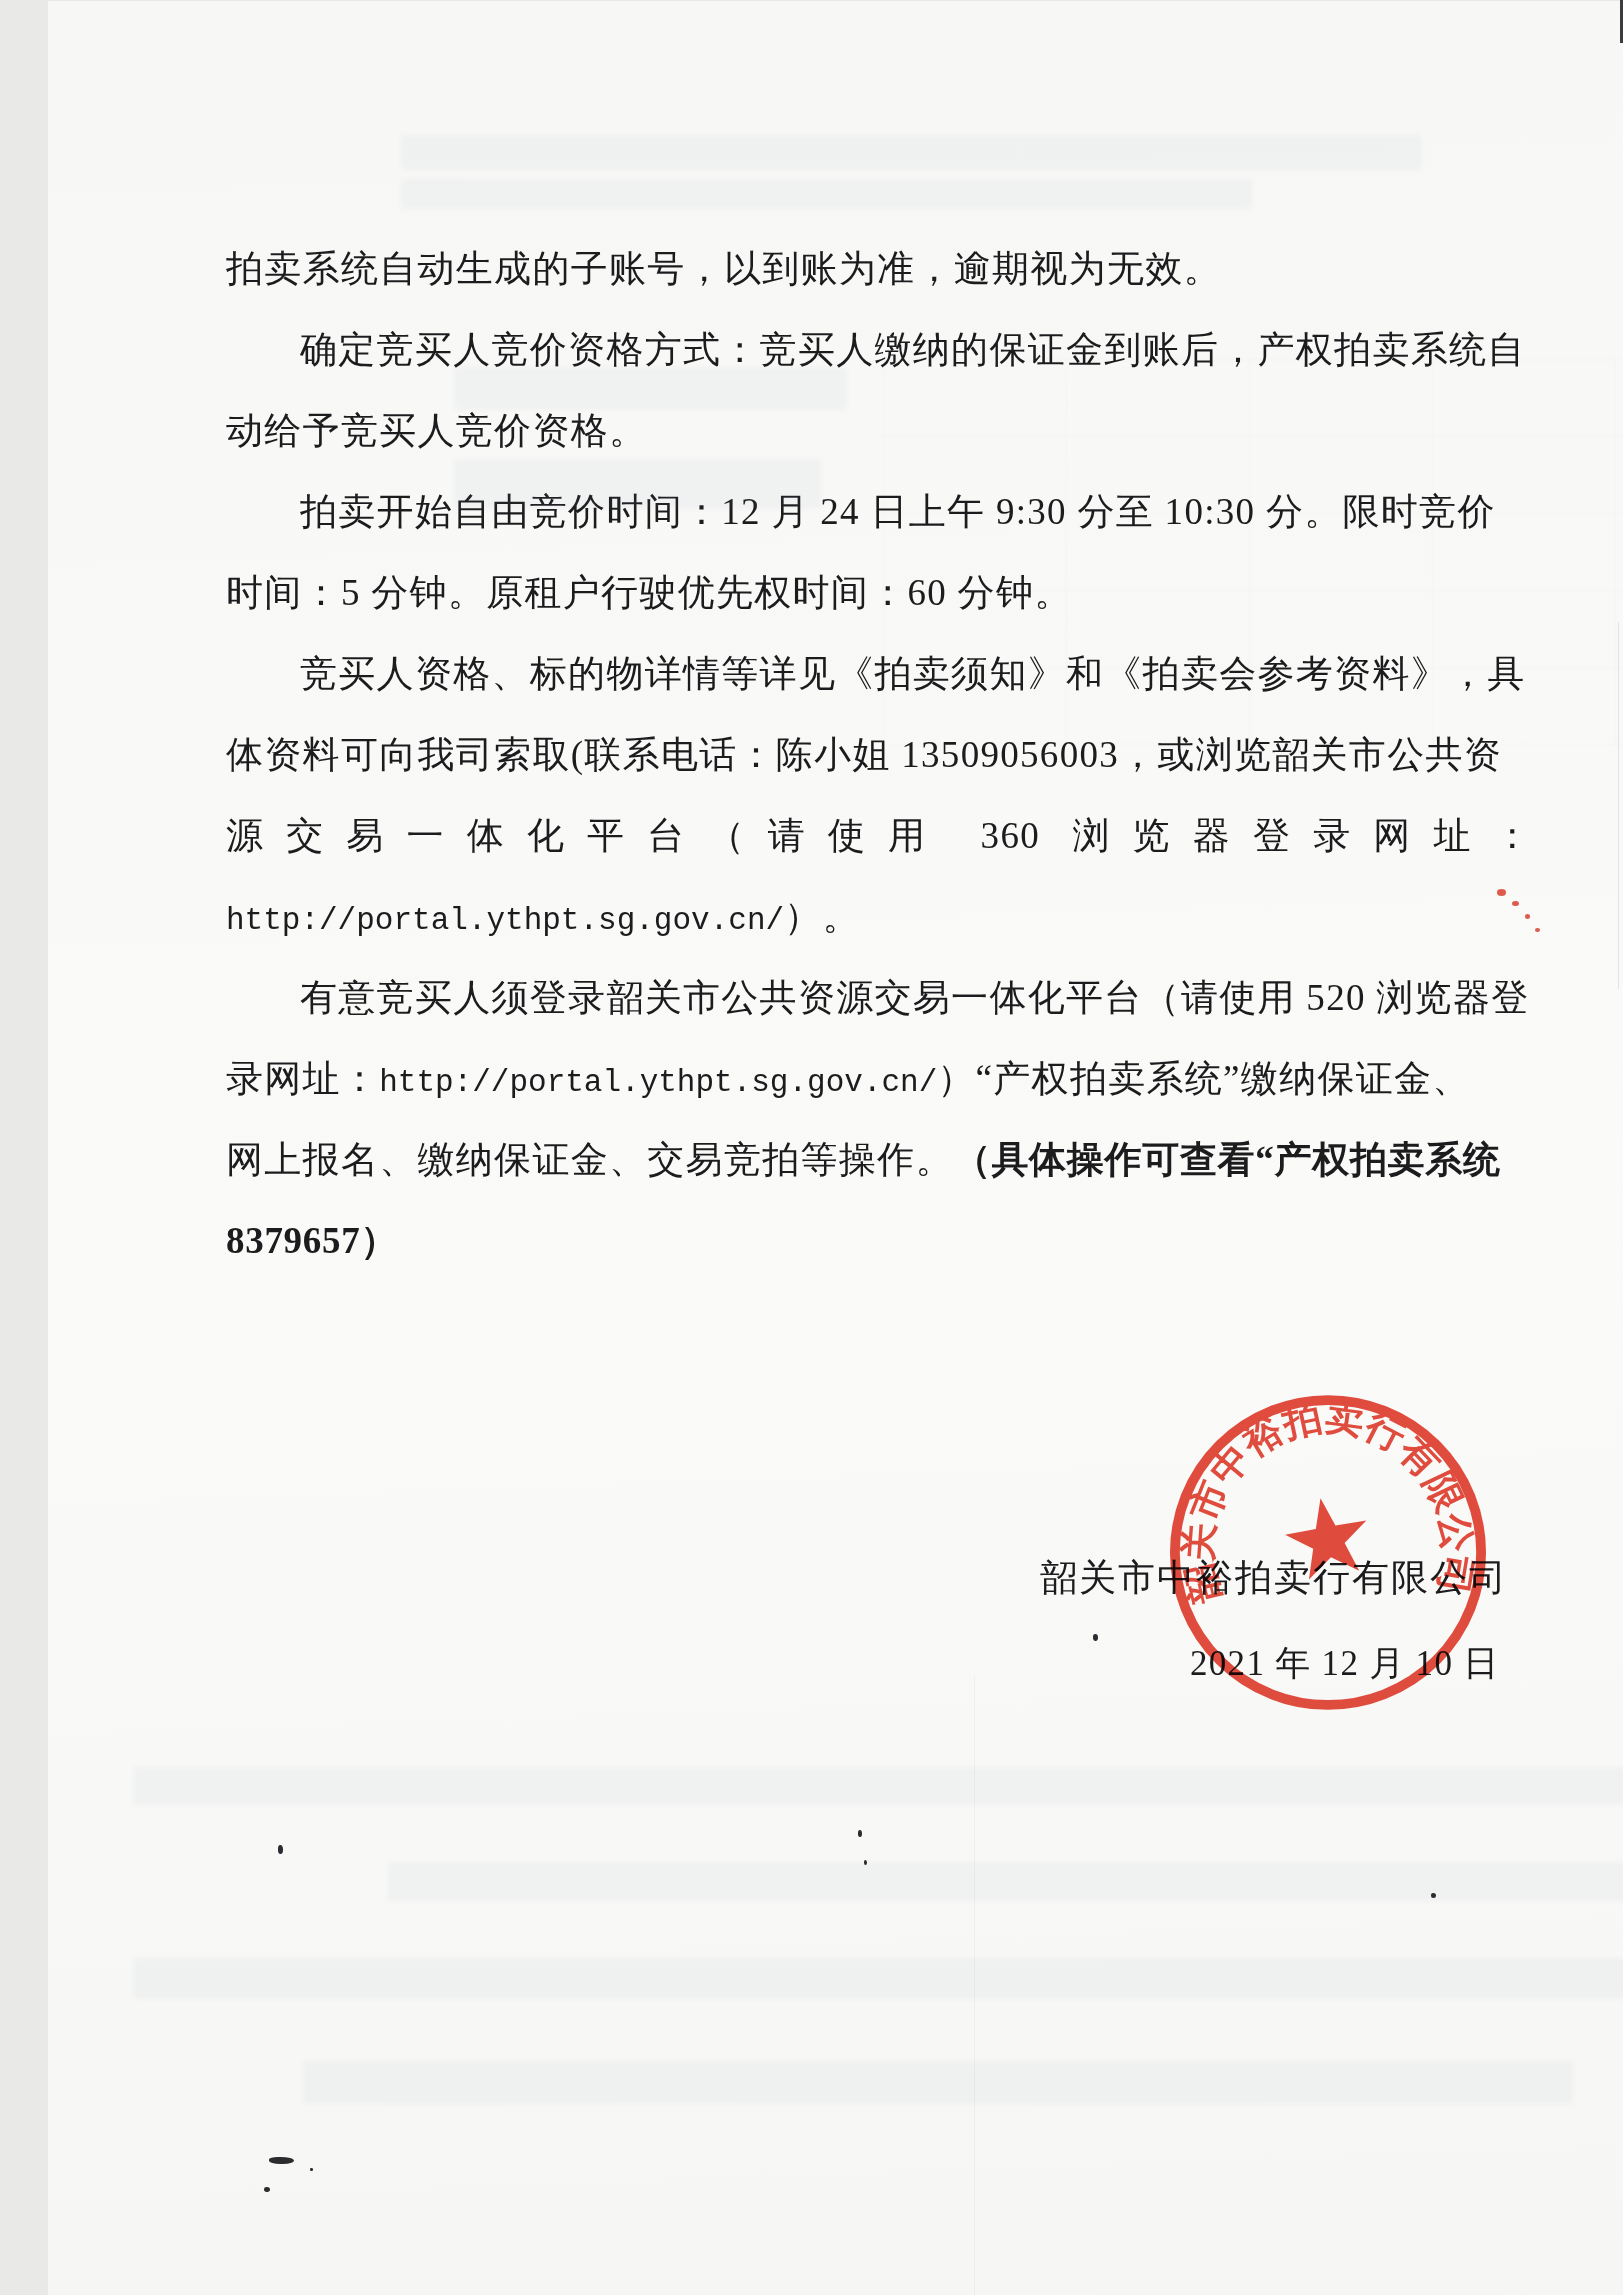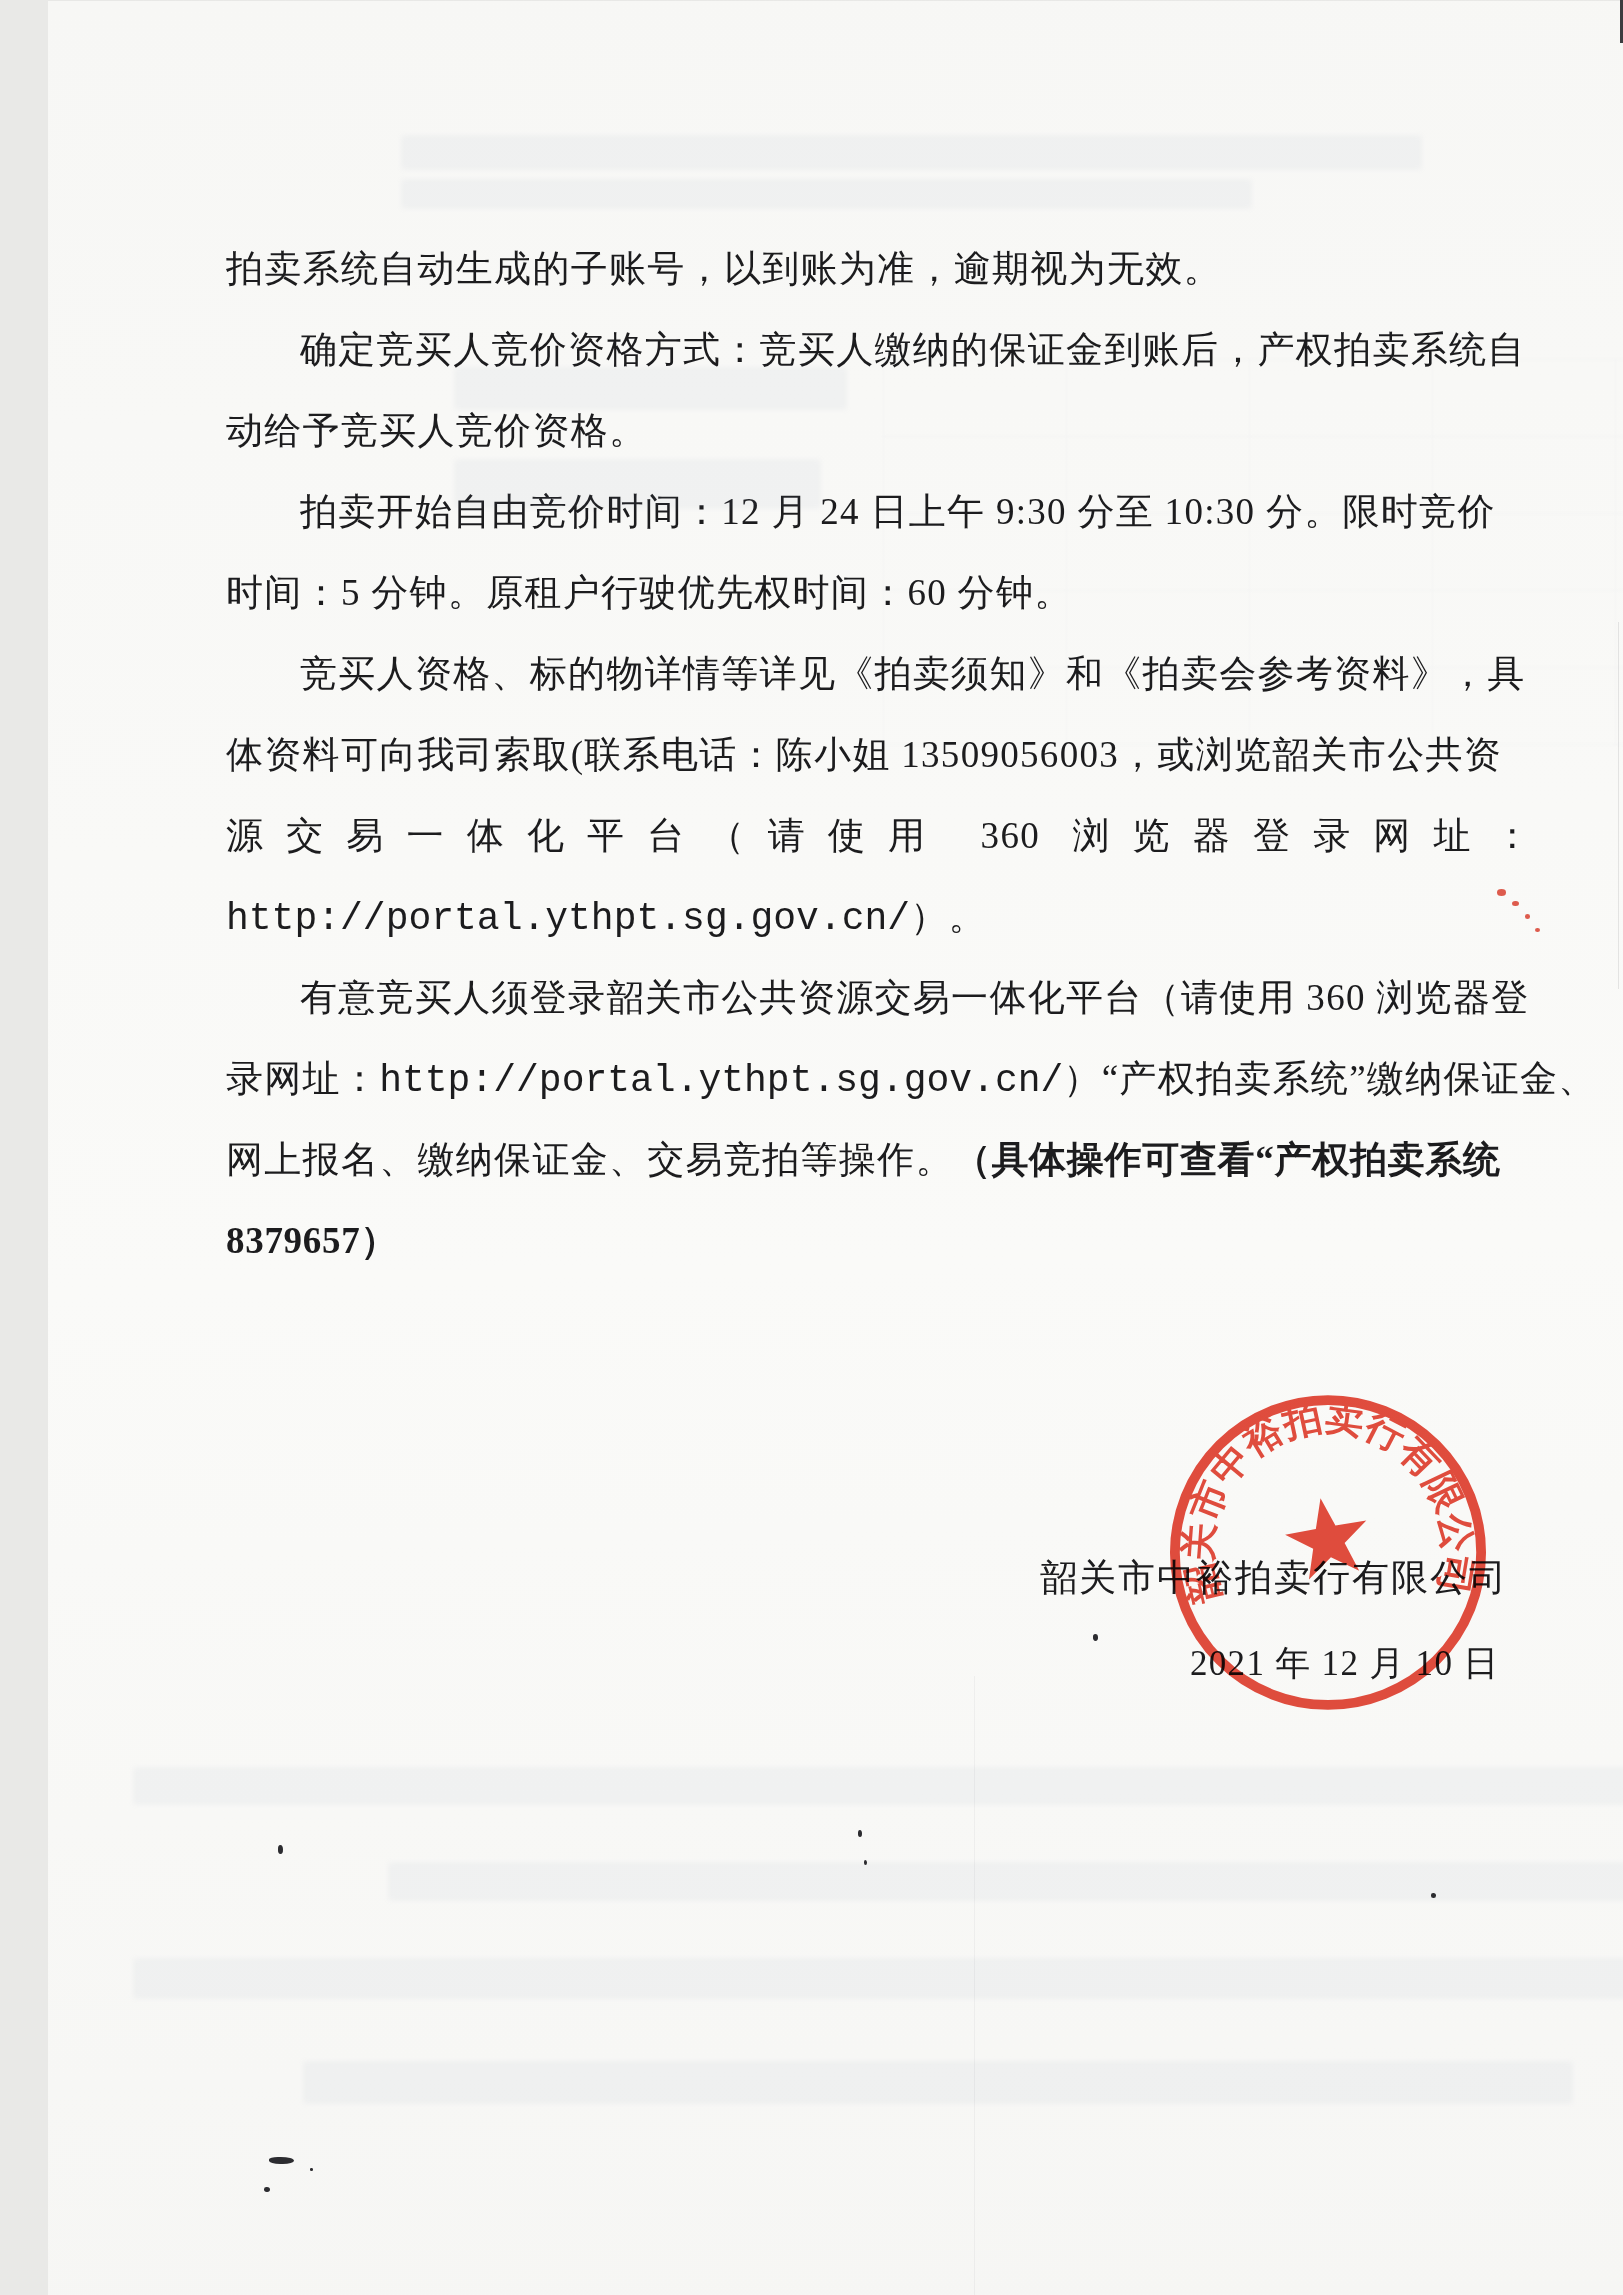--- a/index.html
+++ b/index.html
@@ -20,21 +20,21 @@
   .line{height:81px;white-space:nowrap;}
   .line.indent{text-indent:2em;}
   .line.justify{
     white-space:normal;
     text-align:justify;text-align-last:justify;
     -moz-text-align-last:justify;
     text-justify:inter-character;
   }
   .mono{
     font-family:"Liberation Mono","DejaVu Sans Mono",monospace;
-    font-size:38px;letter-spacing:0;
+    font-size:31px;letter-spacing:0;
   }
   .bold-seg{font-weight:700;letter-spacing:0.7px;}
   
   .sig-company{
     position:absolute;left:992px;top:1553px;
     font-size:37px;letter-spacing:2px;white-space:nowrap;z-index:4;
   }
   .sig-date{
     position:absolute;left:1142px;top:1640px;
     font-size:35px;letter-spacing:1.3px;white-space:nowrap;z-index:4;
@@ -88,21 +88,21 @@
   <div class="text-col">
     <div class="line">拍卖系统自动生成的子账号，以到账为准，逾期视为无效。</div>
     <div class="line indent">确定竞买人竞价资格方式：竞买人缴纳的保证金到账后，产权拍卖系统自</div>
     <div class="line">动给予竞买人竞价资格。</div>
     <div class="line indent">拍卖开始自由竞价时间：12 月 24 日上午 9:30 分至 10:30 分。限时竞价</div>
     <div class="line">时间：5 分钟。原租户行驶优先权时间：60 分钟。</div>
     <div class="line indent">竞买人资格、标的物详情等详见《拍卖须知》和《拍卖会参考资料》，具</div>
     <div class="line">体资料可向我司索取(联系电话：陈小姐 13509056003，或浏览韶关市公共资</div>
     <div class="line justify">源交易一体化平台（请使用 360 浏览器登录网址：</div>
     <div class="line"><span class="mono">http://portal.ythpt.sg.gov.cn/</span><span>）。</span></div>
-    <div class="line indent">有意竞买人须登录韶关市公共资源交易一体化平台（请使用 360 浏览器登</div>
+    <div class="line indent">有意竞买人须登录韶关市公共资源交易一体化平台（请使用 520 浏览器登</div>
     <div class="line"><span>录网址：</span><span class="mono">http://portal.ythpt.sg.gov.cn/</span><span>）“产权拍卖系统”缴纳保证金、</span></div>
     <div class="line"><span>网上报名、缴纳保证金、交易竞拍等操作。</span><span class="bold-seg">（具体操作可查看“产权拍卖系统</span></div>
     <div class="line bold-seg">8379657）</div>
   </div>
 
   <div class="sig-company">韶关市中裕拍卖行有限公司</div>
   <div class="sig-date">2021 年 12 月 10 日</div>
 
   <svg class="stamp" viewBox="0 0 486 484" xmlns="http://www.w3.org/2000/svg">
     <ellipse cx="243" cy="242" rx="234" ry="233" fill="none" stroke-width="15" stroke="#e23a2a"></ellipse>

